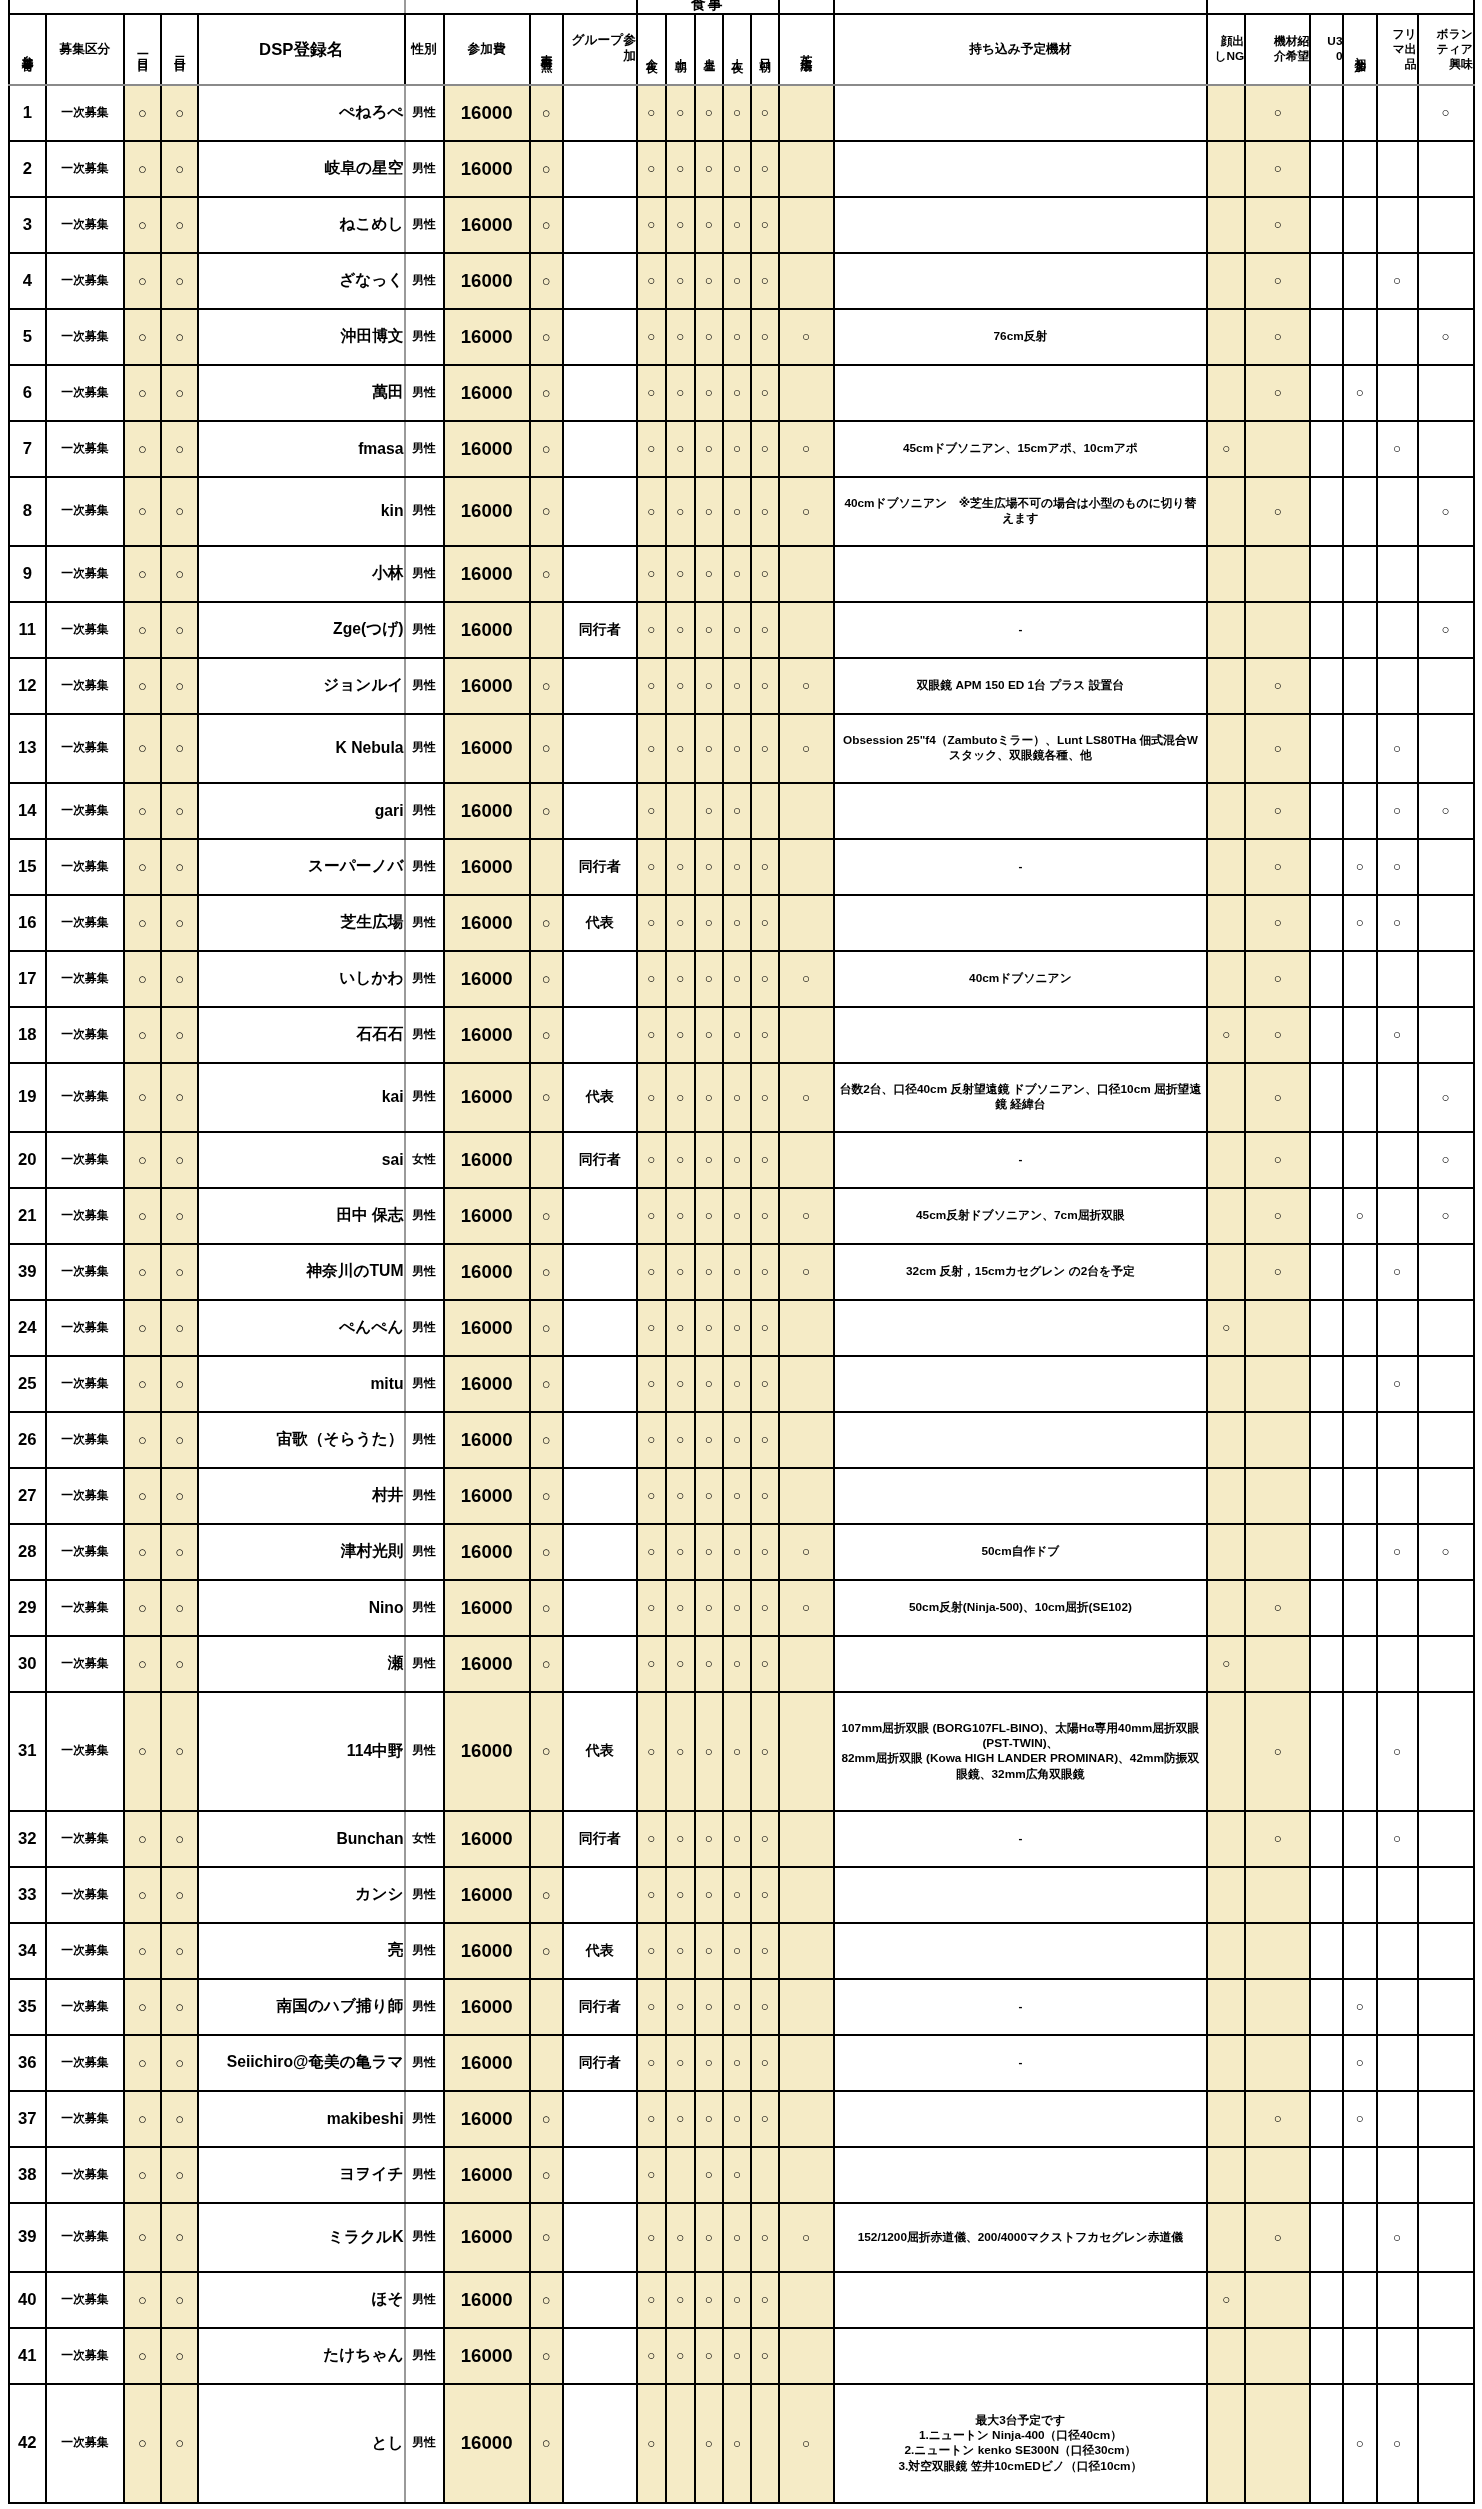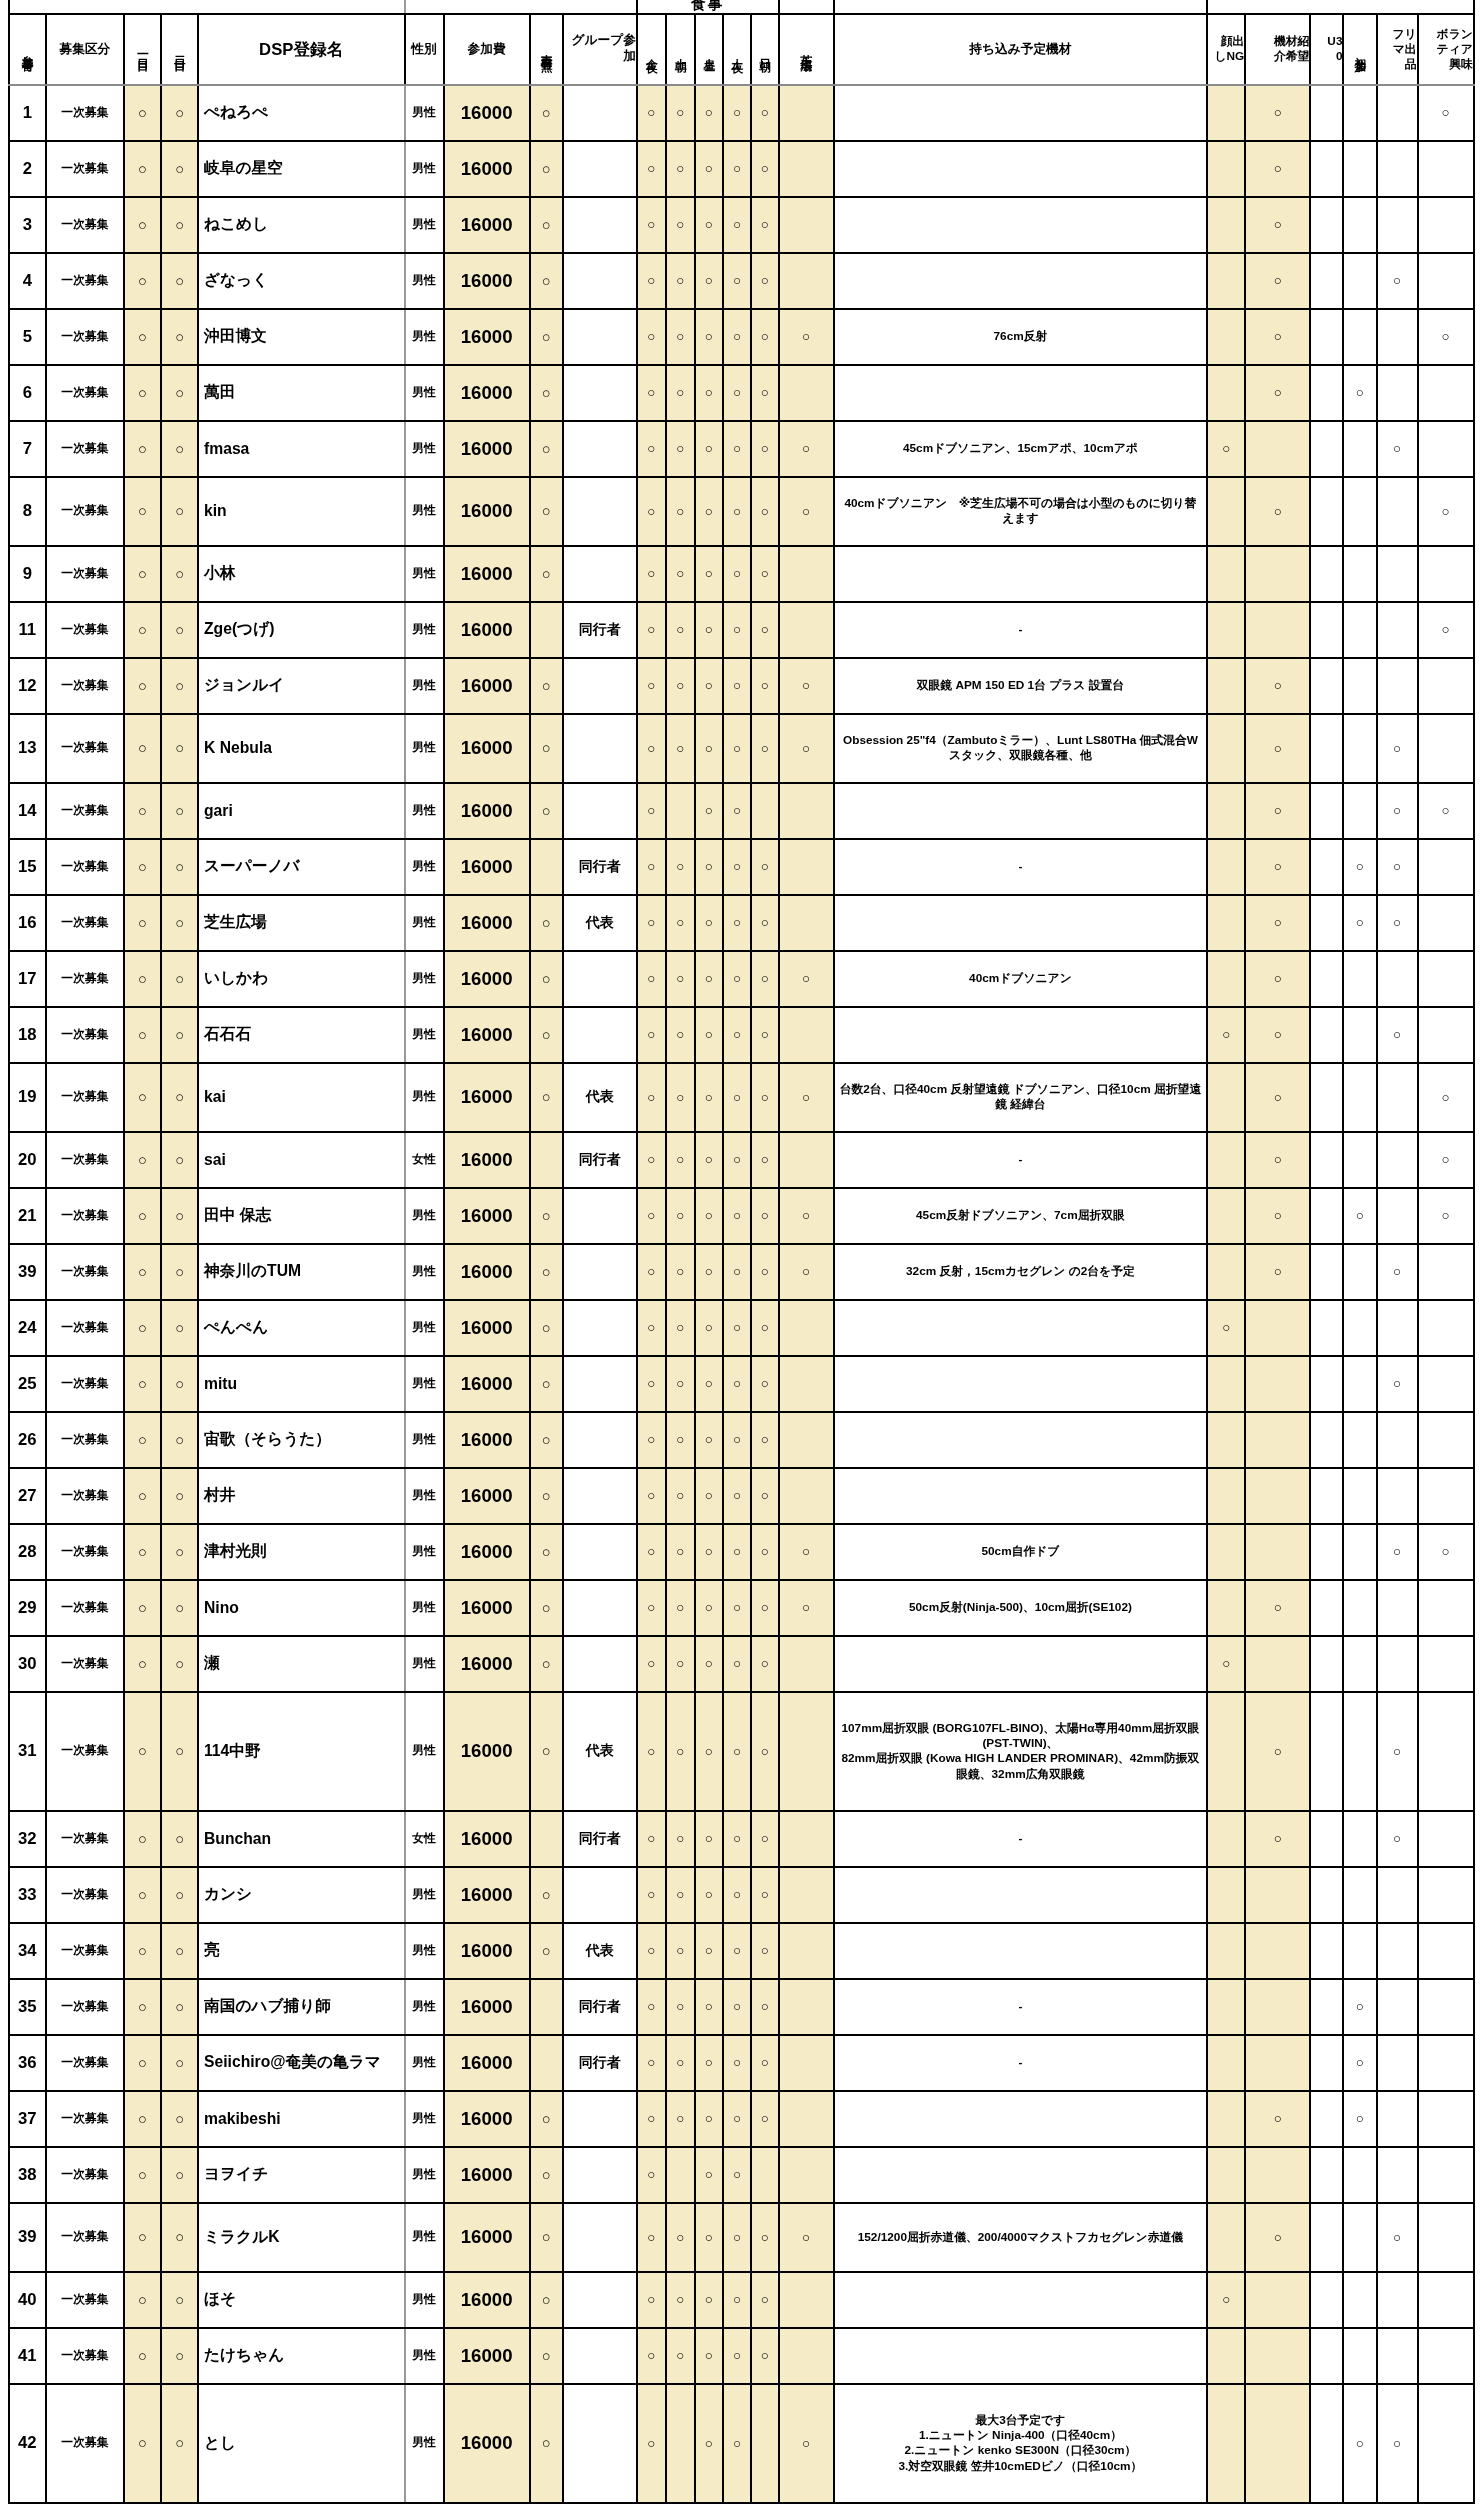--- a/index.html
+++ b/index.html
@@ -35,21 +35,21 @@
     writing-mode:vertical-rl;text-orientation:upright;
     display:inline-block;line-height:1;letter-spacing:2px;font-size:11.8px;
   }
   
   tr.r   td{height:50px;}
   tr.r2  td{height:63px;}
   tr.r4  td{height:113px;margin-top:8px;}
   .c-no{font-size:16.7px;}
   .c-cat{font-size:11.8px;}
   .c-circ{font-size:14.7px;}
-  .c-name{text-align:left;padding-left:4.9px;font-size:15.7px;white-space:nowrap;border-right-color:#9a9a9a;}
+  .c-name{text-align:right;padding-left:4.9px;font-size:15.7px;white-space:nowrap;border-right-color:#9a9a9a;}
   .c-sex{font-size:11.8px;}
   .c-fee{font-size:18.6px;}
   .c-grp{font-size:14px;}
   .c-m{font-size:13.7px;}
   .c-lawn{font-size:13.7px;}
   .c-eq{text-align:center;padding:2px 4.9px;font-size:11.8px;line-height:1.3;white-space:pre-wrap;word-break:break-all;}
 </style>
 </head>
 <body>
 

